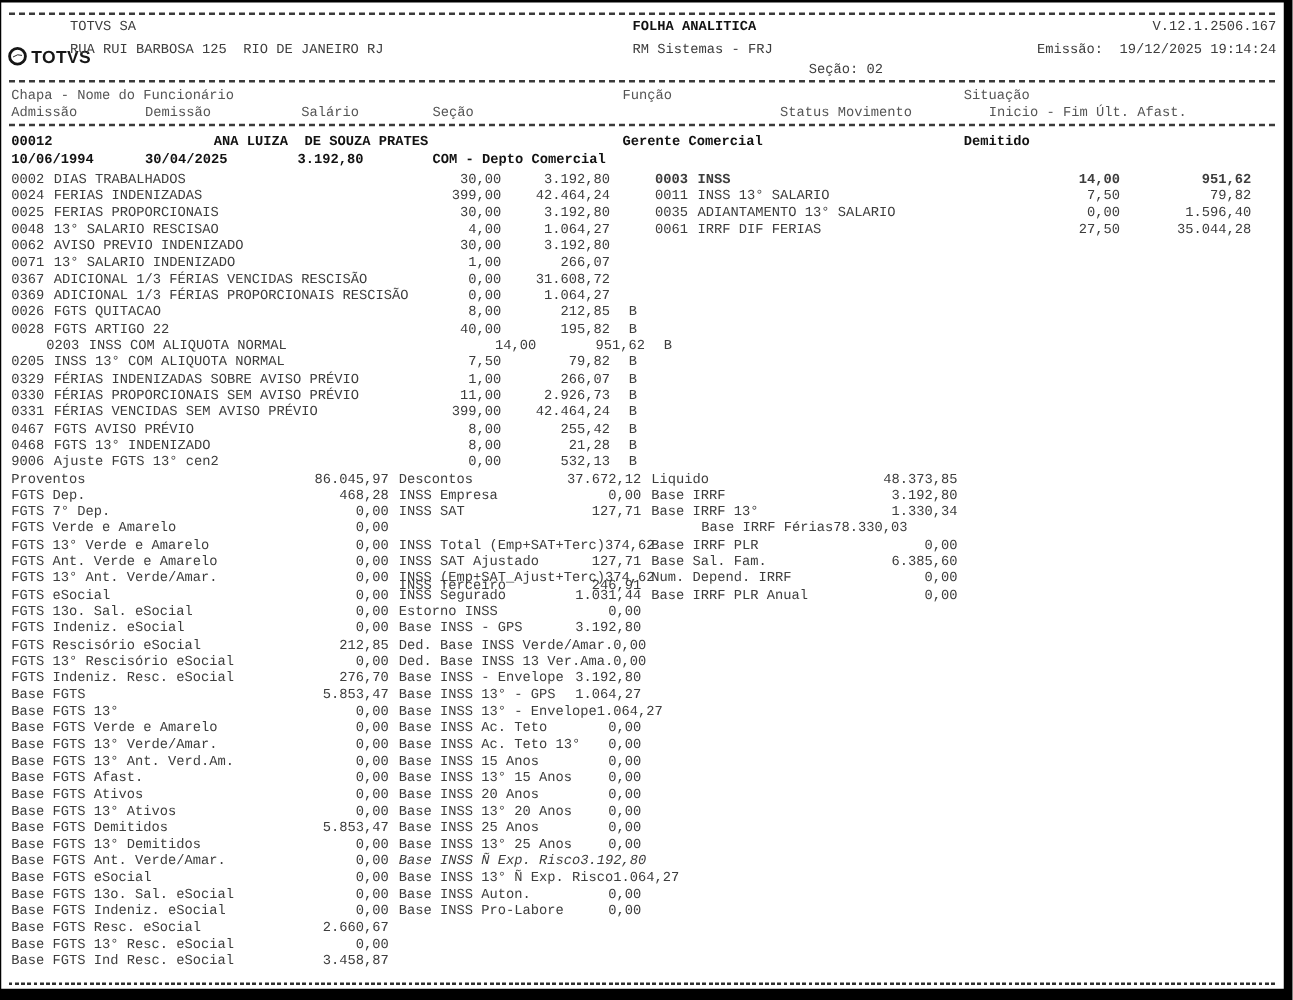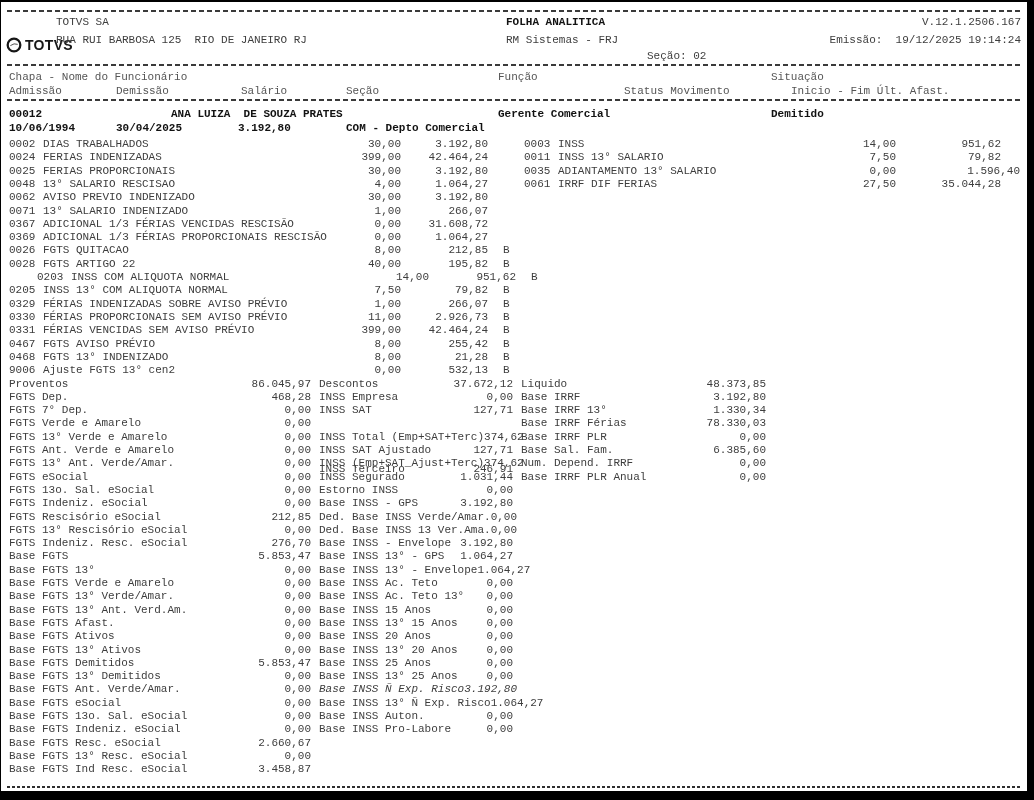--- a/index.html
+++ b/index.html
@@ -199,37 +199,37 @@
       </div>
       <div class="row" style="top: 362.1px;">
         <span style="left:8px">9006</span>
         <span style="left:42px">Ajuste FGTS 13° cen2</span>
         <span class="num" style="left:300px;width:100px">0,00</span>
         <span class="num" style="left:377px;width:110px">532,13</span>
         <span style="left:502px">B</span>
       </div>
     </div>
   <div id="deductions">
-      <div class="row" style="top: 136px;">
+      <div class="row" style="top: 136px; font-weight: bold;">
         <span style="left:523px">0003</span>
         <span style="left:557px">INSS</span>
         <span class="num" style="left:795px;width:100px">14,00</span>
         <span class="num" style="left:890px;width:110px">951,62</span>
       </div>
       <div class="row" style="top: 149.3px;">
         <span style="left:523px">0011</span>
         <span style="left:557px">INSS 13° SALARIO</span>
         <span class="num" style="left:795px;width:100px">7,50</span>
         <span class="num" style="left:890px;width:110px">79,82</span>
       </div>
       <div class="row" style="top: 162.6px;">
         <span style="left:523px">0035</span>
         <span style="left:557px">ADIANTAMENTO 13° SALARIO</span>
         <span class="num" style="left:795px;width:100px">0,00</span>
-        <span class="num" style="left:909px;width:110px">1.596,40</span>
+        <span class="num" style="left:890px;width:110px">1.596,40</span>
       </div>
       <div class="row" style="top: 175.9px;">
         <span style="left:523px">0061</span>
         <span style="left:557px">IRRF DIF FERIAS</span>
         <span class="num" style="left:795px;width:100px">27,50</span>
         <span class="num" style="left:890px;width:110px">35.044,28</span>
       </div>
     </div>
   <div id="sumcol1">
       <div class="srow" style="top: 375.5px; left: 8px; width: 302px;">
@@ -469,21 +469,21 @@
         <span>48.373,85</span>
       </div>
       <div class="srow" style="top: 388.8px; left: 520px; width: 245px;">
         <span>Base IRRF</span>
         <span>3.192,80</span>
       </div>
       <div class="srow" style="top: 402.1px; left: 520px; width: 245px;">
         <span>Base IRRF 13°</span>
         <span>1.330,34</span>
       </div>
-      <div class="srow" style="top: 415.4px; left: 520px; width: 245px;">
+      <div class="srow" style="top: 415.4px; left: 520px; width: 245px; justify-content: center;">
         <span>Base IRRF Férias</span>
         <span>78.330,03</span>
       </div>
       <div class="srow" style="top: 428.7px; left: 520px; width: 245px;">
         <span>Base IRRF PLR</span>
         <span>0,00</span>
       </div>
       <div class="srow" style="top: 442px; left: 520px; width: 245px;">
         <span>Base Sal. Fam.</span>
         <span>6.385,60</span>

